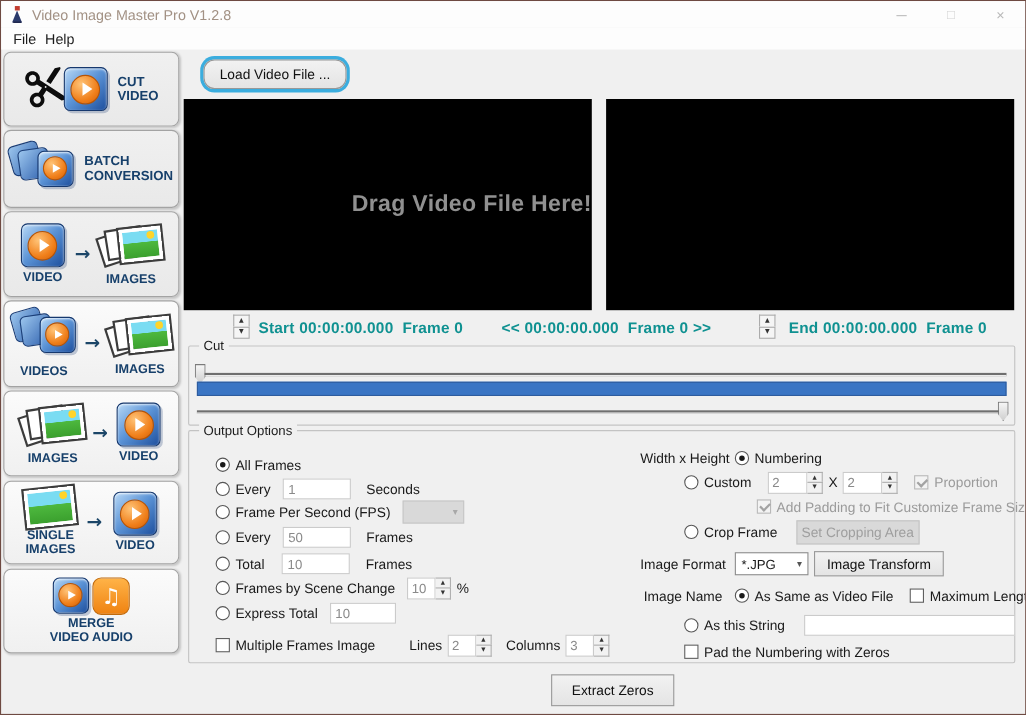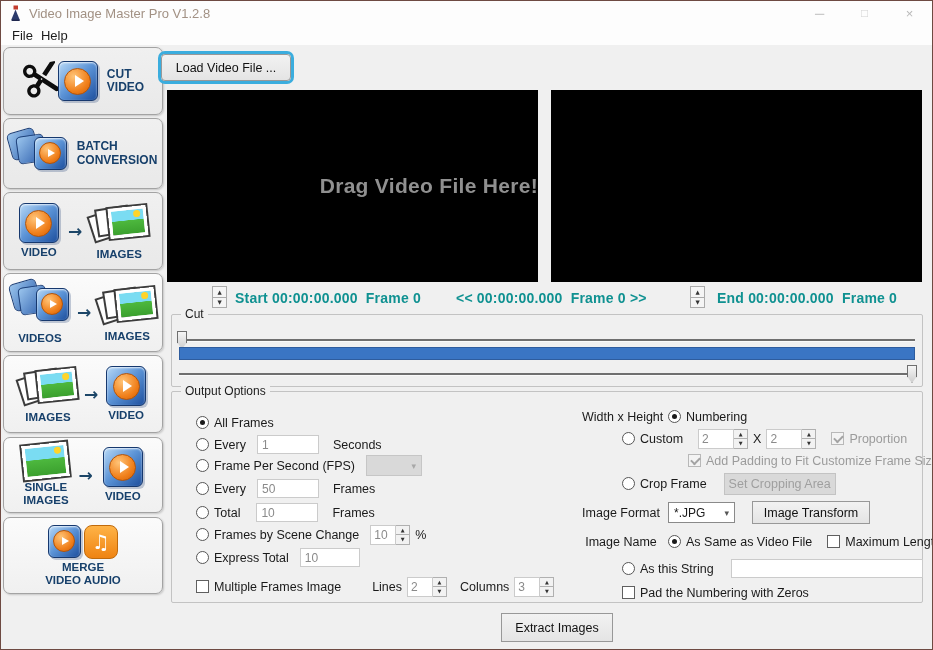--- a/index.html
+++ b/index.html
@@ -70,21 +70,21 @@
            background:linear-gradient(180deg,#ffb347,#ef8312); border:1px solid #c06a0c;
            display:flex; align-items:center; justify-content:center; font-size:20px; font-weight:bold;
            font-family:"DejaVu Sans",sans-serif; }
   .scissors { flex:none; transform:rotate(-12deg); }
 
   
   .btn { background:linear-gradient(#f2f2f2,#e4e4e4); border:1px solid #989898; color:#111;
          font-size:12.5px; font-family:inherit; display:flex; align-items:center; justify-content:center;
          cursor:pointer; }
   .btn.disabled { background:#d9d9d9; color:#9f9f9f; border-color:#c3c3c3; cursor:default; }
-  .load-btn { position:absolute; left:160px; top:53px; width:130px; height:27px; border-radius:4px;
+  .load-btn { position:absolute; left:184px; top:53px; width:130px; height:27px; border-radius:10px;
               box-shadow:0 0 0 3px #3badde; }
 
   .video-panel { position:absolute; top:89px; width:371px; height:192px; background:#000;
                  display:flex; align-items:center; justify-content:flex-end; }
   .drag-text { color:#909090; font-weight:bold; font-size:21px; letter-spacing:.3px; }
 
   .teal { position:absolute; color:#0f9191; font-weight:bold; font-size:14px; white-space:pre; letter-spacing:.2px; }
 
   .v-spin { position:absolute; width:15px; height:22px; display:flex; flex-direction:column; }
   .v-spin span { flex:1; border:1px solid #ababab; background:#f5f5f5; display:flex; align-items:center;
@@ -427,21 +427,21 @@
       <span class="lbl">Crop Frame</span>
       <button class="btn disabled" style="margin-left:12px;width:112px;height:22px">Set Cropping Area</button>
     </div>
 
     <div class="opt-row" style="left:366px;top:110px">
       <span class="lbl rt-label">Image Format</span>
       <span class="dd" style="width:67px;margin-left:3px">
         <span>*.JPG</span>
         <span class="dd-chev">▾</span>
       </span>
-      <button class="btn" style="margin-left:12px;width:118px;height:23px">Image Transform</button>
+      <button class="btn" style="width:118px;height:23px">Image Transform</button>
     </div>
 
     <div class="opt-row" style="left:366px;top:139px">
       <span class="lbl rt-label">Image Name</span>
       <span class="radio checked" style="margin-left:3px"></span>
       <span class="lbl">As Same as Video File</span>
       <span class="checkbox" style="margin-left:10px"></span>
       <span class="lbl">Maximum Length</span>
       <span class="spin" style="margin-left:5px">
         <input class="spin-val" value="5" style="">
@@ -454,15 +454,15 @@
       <span class="lbl">As this String</span>
       <input class="txt" style="width: 192px; margin-left: 12px;" value="">
     </div>
 
     <div class="opt-row" style="left:450px;top:190px">
       <span class="checkbox"></span>
       <span class="lbl">Pad the Numbering with Zeros</span>
     </div>
   </div>
 
-  <button class="btn" style="position:absolute;left:500px;top:612px;width:112px;height:29px">Extract Images</button>
+  <button class="btn" style="position:absolute;left:500px;top:612px;width:112px;height:29px">Extract Zeros</button>
 
 </div>
 
 </body></html>

